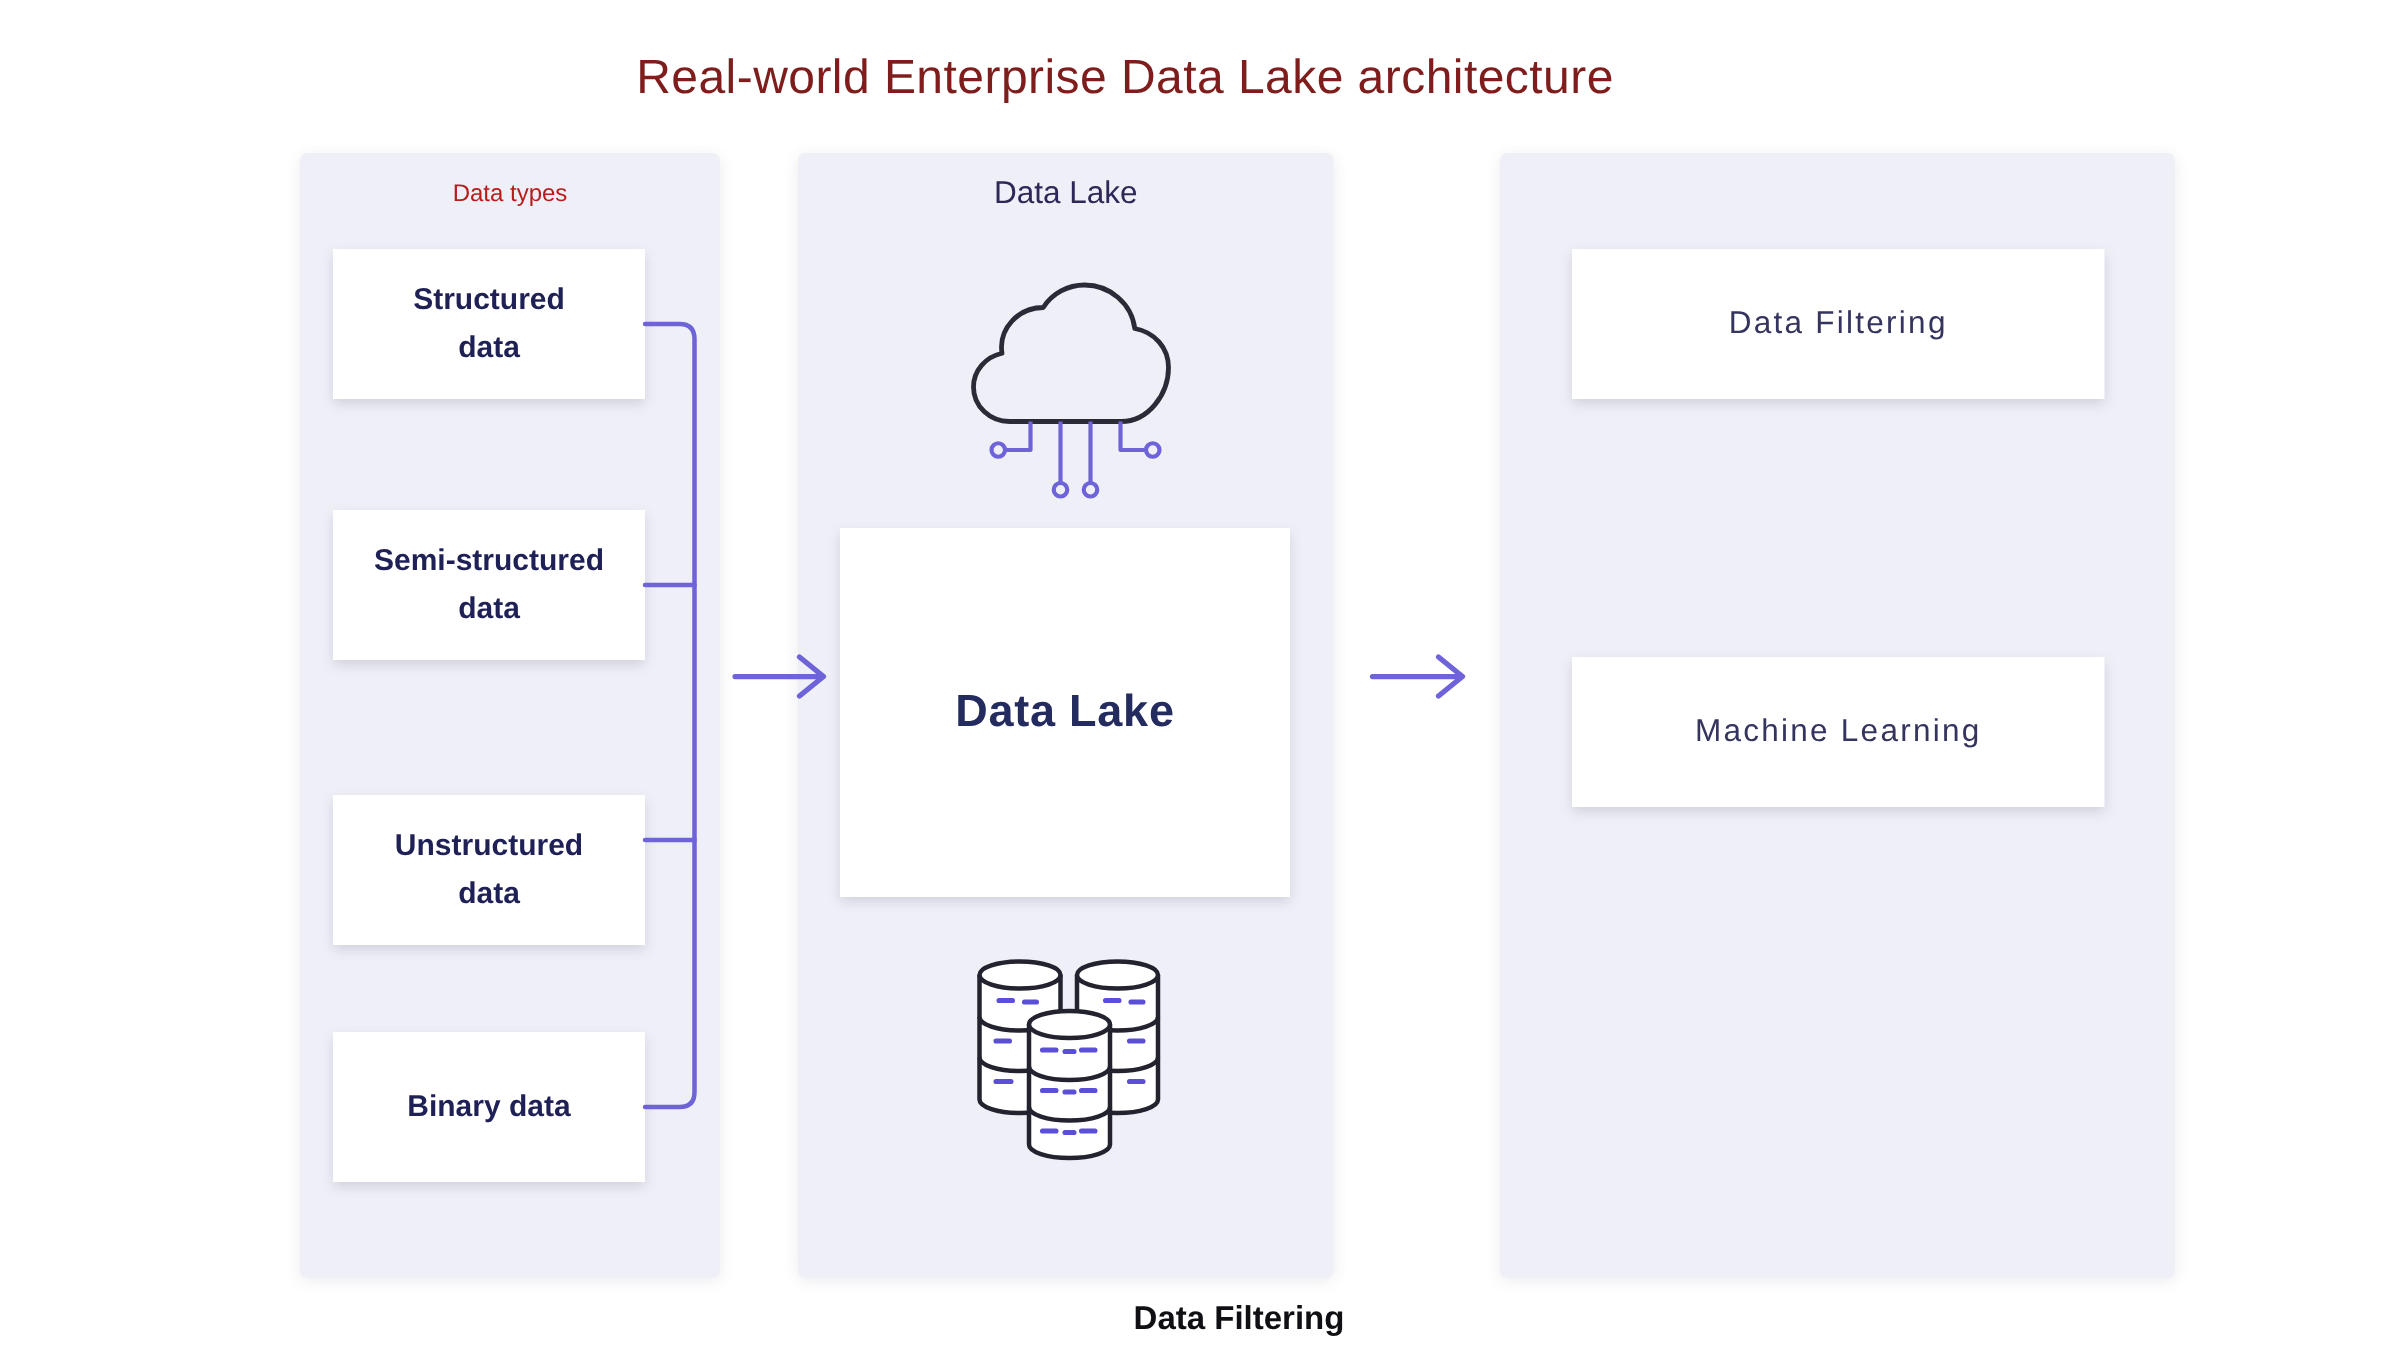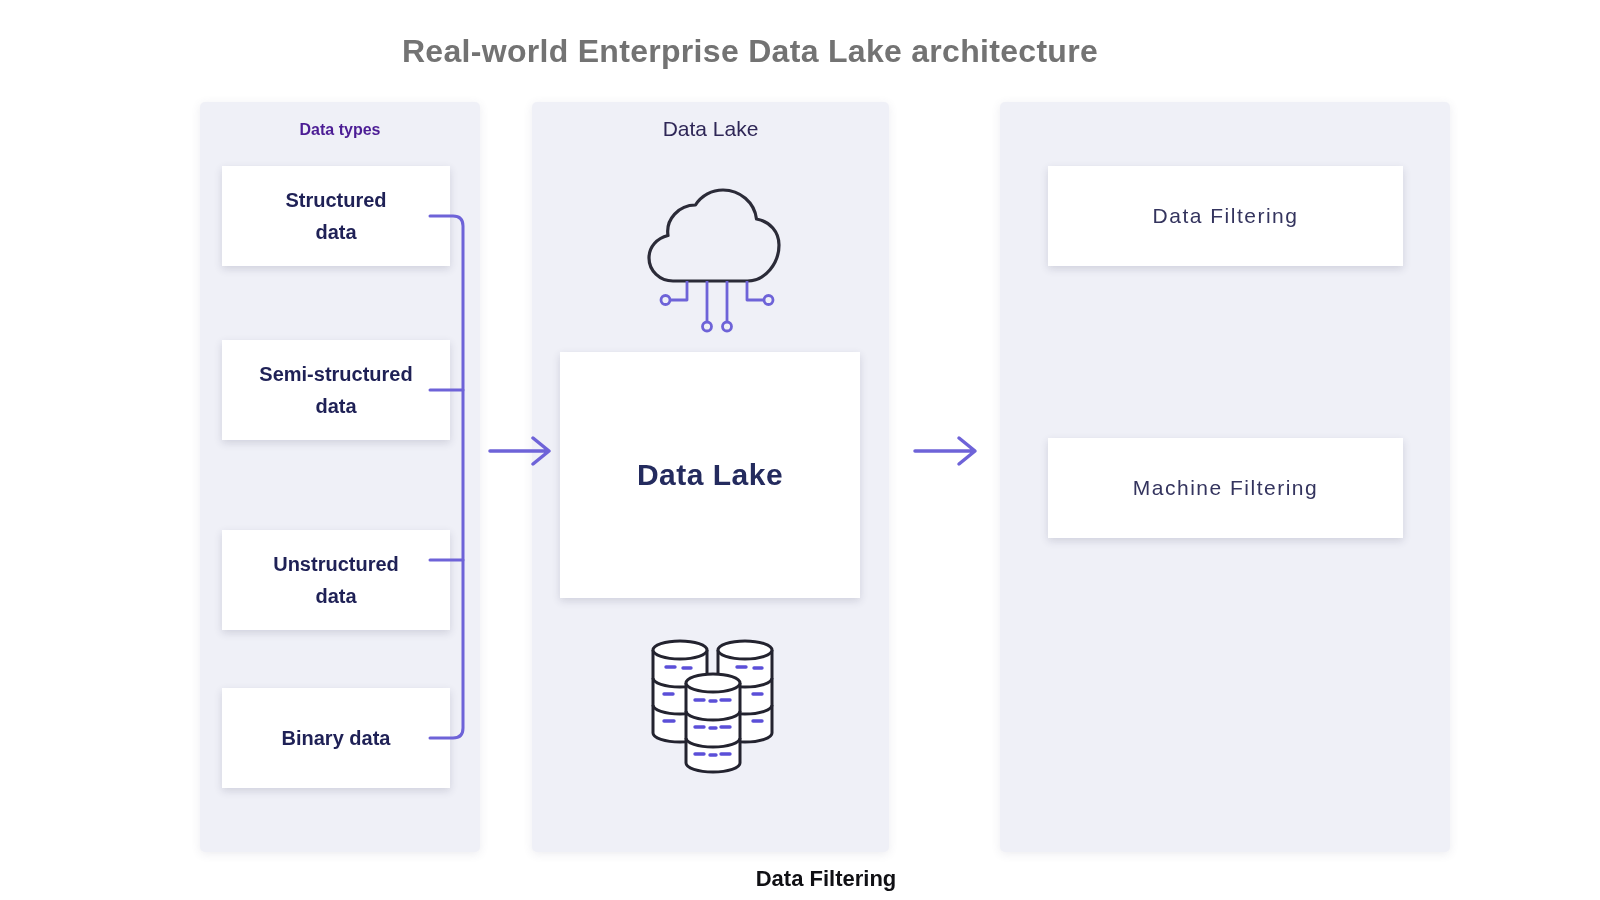--- a/index.html
+++ b/index.html
@@ -7,50 +7,50 @@
     width:1600px; height:900px;
     background:#ffffff;
     font-family:"Liberation Sans", sans-serif;
     position:relative;
     overflow:hidden;
   }
 
   .title {
     position:absolute; top:33px; left:750px;
     transform:translateX(-50%);
-    font-size:32px; font-weight:bold; letter-spacing:0.3px;
-    color:#737373; white-space:nowrap;
+    font-size:32px; font-weight:normal; letter-spacing:0.3px;
+    color:#7f1d1d; white-space:nowrap;
   }
 
   .panel {
     position:absolute; top:102px; height:750px;
     background:#eff0f7; border-radius:5px;
     box-shadow:0 2px 10px rgba(70,70,110,0.10);
   }
   #panel-left  { left:200px;  width:280px; }
   #panel-mid   { left:532px;  width:357px; }
   #panel-right { left:1000px; width:450px; }
 
   .panel-header {
     position:absolute; top:19px; left:0; right:0;
     text-align:center;
-    font-weight:bold; font-size:16px; color:#4c1d95;
+    font-weight:normal; font-size:16px; color:#b91c1c;
   }
   .panel-header.big {
     font-weight:400; font-size:21px; color:#2f2757; top:15px;
   }
 
   .wbox {
     position:absolute; background:#ffffff;
     box-shadow:0 3px 8px rgba(50,50,90,0.16);
     display:flex; align-items:center; justify-content:center;
     text-align:center;
   }
   .left-box {
-    left:22px; width:228px; height:100px;
+    left:22px; width:208px; height:100px;
     font-weight:bold; font-size:20px; color:#1f2156; line-height:1.6;
   }
   .right-box {
     left:48px; width:355px; height:100px;
     font-weight:400; font-size:21px; color:#34345e;
     letter-spacing:1.5px; line-height:1.3;
   }
   .mid-box {
     left:28px; top:250px; width:300px; height:246px;
     font-weight:bold; font-size:30px; color:#242b5e; letter-spacing:0.5px;
@@ -153,21 +153,21 @@
       </g>
     </g>
   </svg>
 </section>
 
 <section class="panel" id="panel-right">
   <div class="wbox right-box" style="top:64px">
     <span class="pre">Data Filtering</span>
   </div>
   <div class="wbox right-box" style="top:336px">
-    <span class="pre">Machine Filtering</span>
+    <span class="pre">Machine Learning</span>
   </div>
 </section>
 
 <svg class="overlay" viewBox="0 0 1600 900">
   <g fill="none" stroke="#6e63d8" stroke-width="3" stroke-linecap="round" stroke-linejoin="round">
     <path d="M430 216 H453 Q463 216 463 226 V728 Q463 738 453 738 H430"></path>
     <path d="M430 390 H463"></path>
     <path d="M430 560 H463"></path>
   </g>
   <g fill="none" stroke="#6e63d8" stroke-width="3.5" stroke-linecap="round" stroke-linejoin="round">

